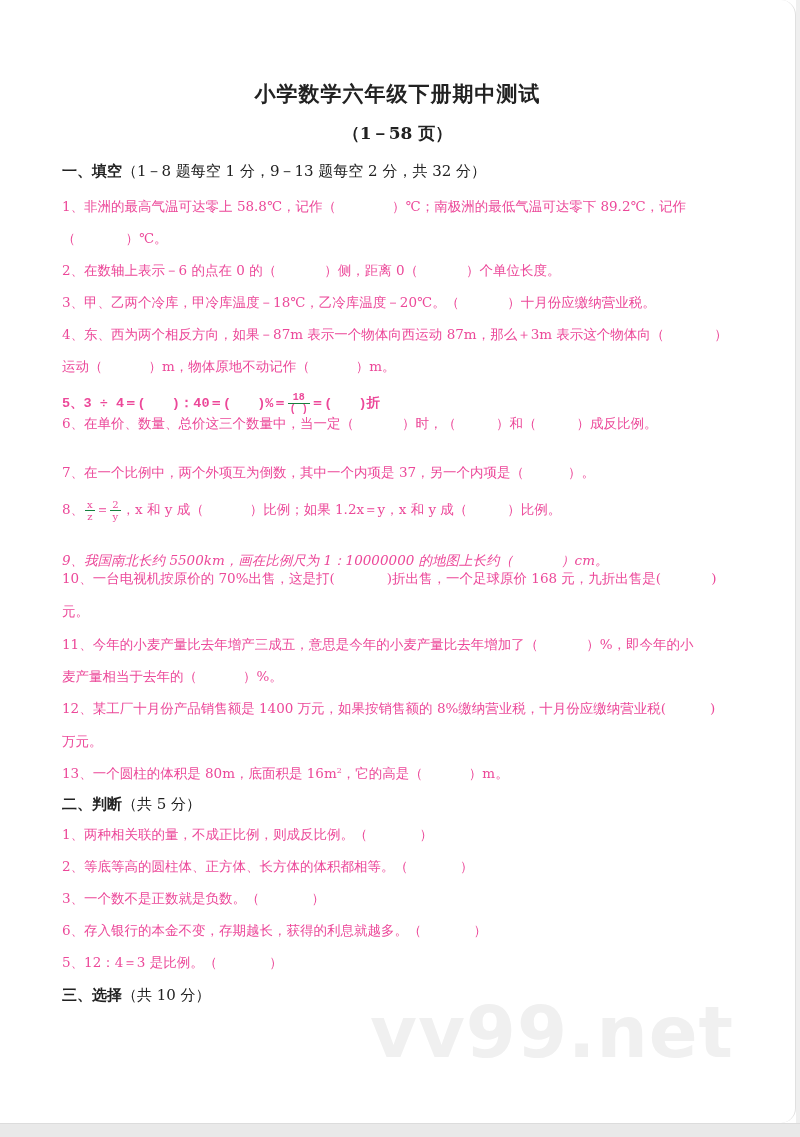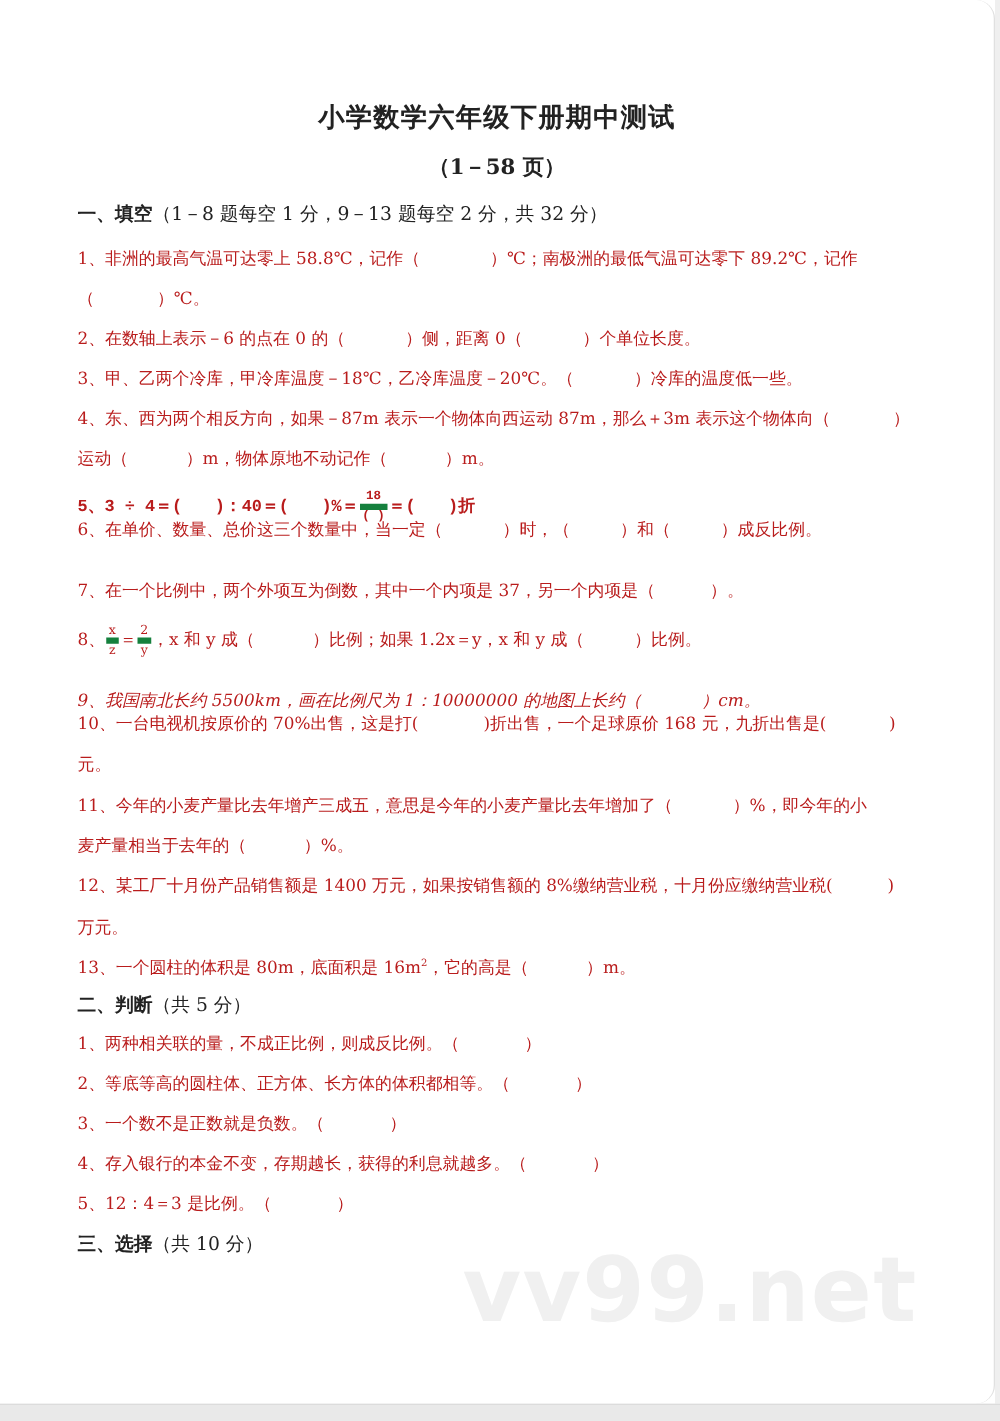--- a/index.html
+++ b/index.html
@@ -5,26 +5,26 @@
   html, body { margin: 0; padding: 0; }
   body {
     width: 800px; height: 1137px; background: #ffffff; position: relative; overflow: hidden;
     font-family: "DejaVu Serif", "Liberation Serif", serif; color: #2a2a2a;
   }
   .page { position: absolute; left: 0; top: 0; width: 795px; height: 1123px; background: #fff; border-right: 1px solid #e0e0e0; border-radius: 15px; }
   .bottom-strip { position: absolute; left: 0; top: 1123px; width: 800px; height: 14px; background: #e9e9e9; border-top: 1px solid #dcdcdc; }
   .right-strip { position: absolute; left: 796px; top: 0; width: 4px; height: 1123px; background: #efefef; }
   .title { position: absolute; left: 0; width: 795px; top: 80px; text-align: center; font-size: 21px; font-weight: bold; letter-spacing: 1px; color: #222; }
   .subtitle { position: absolute; left: 0; width: 795px; top: 122px; text-align: center; font-size: 17px; font-weight: bold; color: #222; }
-  .line { position: absolute; left: 62px; font-size: 13.5px; white-space: nowrap; color: #b91c1c; }
+  .line { position: absolute; left: 62px; font-size: 13.5px; white-space: nowrap; color: #ec4899; }
   .section { font-size: 15px; color: #222; }
   .section .h { font-weight: bold; }
   .blank { display: inline-block; }
   .frac { display: inline-block; vertical-align: middle; text-align: center; font-size: 10px; line-height: 11px; margin: 0 1px; }
-  .frac .num { display: block; border-bottom: 5px solid #15803d; padding: 0 2px; }
+  .frac .num { display: block; border-bottom: 1px solid #15803d; padding: 0 2px; }
   .frac .den { display: block; padding: 0 2px; }
   .q5 { font-family: Liberation Mono, monospace; font-weight: bold; font-size: 13.5px; }
   .watermark { position: absolute; left: 370px; top: 990px; font-family: "DejaVu Sans", "Liberation Sans", sans-serif; font-weight: bold; font-size: 72px; color: #f0f0f0; letter-spacing: 1px; }
   sup { font-size: 8px; }
 </style>
 </head>
 <body>
 
 <div class="page">
 
@@ -40,21 +40,21 @@
   </div>
   <div class="line" style="top:230px;">
     <span>（</span><span class="blank" style="width:50px;"></span><span>）℃。</span>
   </div>
 
   <div class="line" style="top:262px;">
     <span>2、在数轴上表示－6 的点在 0 的（</span><span class="blank" style="width:48px;"></span><span>）侧，距离 0（</span><span class="blank" style="width:48px;"></span><span>）个单位长度。</span>
   </div>
 
   <div class="line" style="top:294px;">
-    <span>3、甲、乙两个冷库，甲冷库温度－18℃，乙冷库温度－20℃。（</span><span class="blank" style="width:48px;"></span><span>）冷库的温度低一些。</span>
+    <span>3、甲、乙两个冷库，甲冷库温度－18℃，乙冷库温度－20℃。（</span><span class="blank" style="width:48px;"></span><span>）十月份应缴纳营业税。</span>
   </div>
 
   <div class="line" style="top:326px;">
     <span>4、东、西为两个相反方向，如果－87m  表示一个物体向西运动 87m，那么＋3m 表示这个物体向（</span><span class="blank" style="width:50px;"></span><span>）</span>
   </div>
   <div class="line" style="top:358px;">
     <span>运动（</span><span class="blank" style="width:46px;"></span><span>）m，物体原地不动记作（</span><span class="blank" style="width:46px;"></span><span>）m。</span>
   </div>
 
   <div class="line q5" style="top:392px;">
@@ -109,21 +109,21 @@
   <div class="line" style="top:826px;">
     <span>1、两种相关联的量，不成正比例，则成反比例。（</span><span class="blank" style="width:52px;"></span><span>）</span>
   </div>
   <div class="line" style="top:858px;">
     <span>2、等底等高的圆柱体、正方体、长方体的体积都相等。（</span><span class="blank" style="width:52px;"></span><span>）</span>
   </div>
   <div class="line" style="top:890px;">
     <span>3、一个数不是正数就是负数。（</span><span class="blank" style="width:52px;"></span><span>）</span>
   </div>
   <div class="line" style="top:922px;">
-    <span>4、存入银行的本金不变，存期越长，获得的利息就越多。（</span><span class="blank" style="width:52px;"></span><span>）</span>
+    <span>6、存入银行的本金不变，存期越长，获得的利息就越多。（</span><span class="blank" style="width:52px;"></span><span>）</span>
   </div>
   <div class="line" style="top:954px;">
     <span>5、12：4＝3 是比例。（</span><span class="blank" style="width:52px;"></span><span>）</span>
   </div>
 
   <div class="line section" style="top:986px;">
     <span class="h">三、选择</span><span>（共  10  分）</span>
   </div>
 
   <div class="watermark">vv99.net</div>

